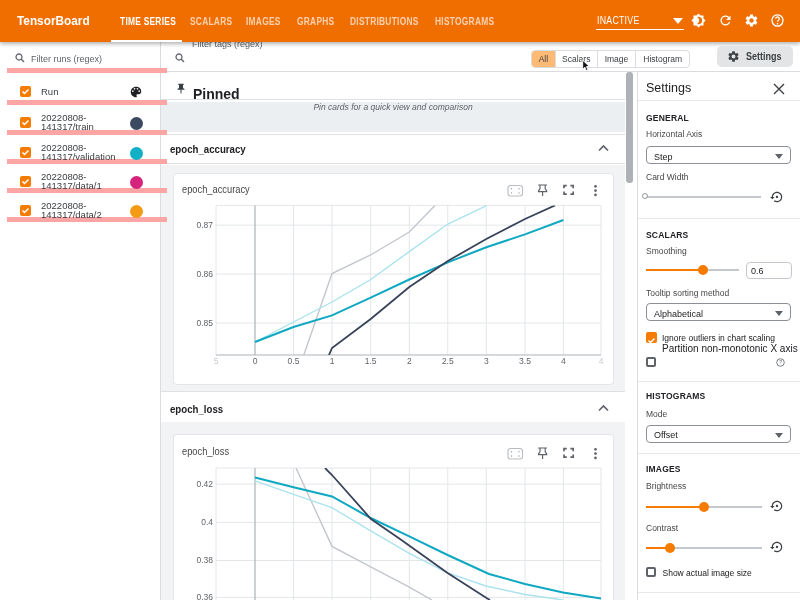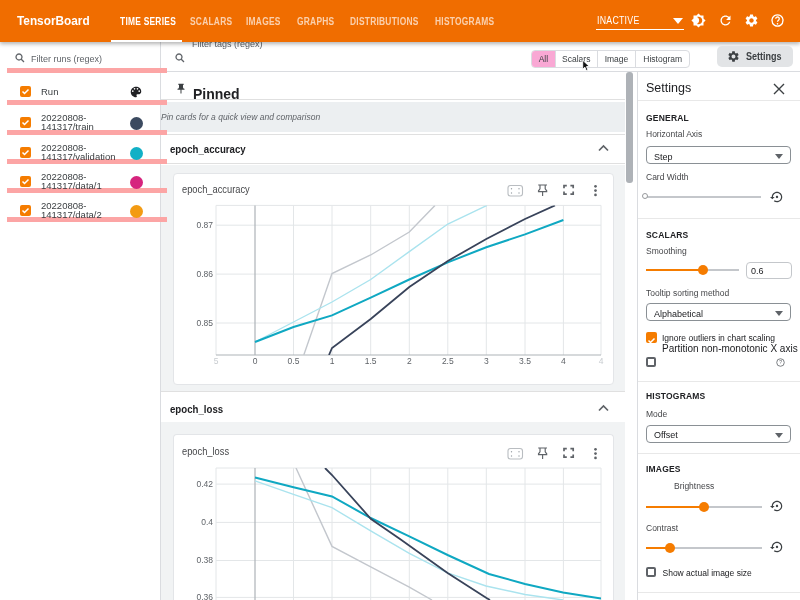--- a/index.html
+++ b/index.html
@@ -40,21 +40,21 @@
 
 #togglegrp { left:531px; top:50px; width:159px; height:18px; border:1px solid #dadce0;
   border-radius:4px; background:#fff; display:flex; z-index:60; }
 .tgbtn { height:16px; line-height:16px; font-size:8.5px; color:#3c4043; text-align:center;
   border-right:1px solid #dadce0; }
 #settingsbtn { left:716.5px; top:46px; width:76.5px; height:21px; background:#e2e4e6;
   border-radius:5px; z-index:60; color:#3c4043; font-size:11px; font-weight:bold; }
 
 #pinnedrow { left:0; top:0; width:464px; height:28px; background:#fff; border-bottom:1px solid #e0e0e0; }
 #pinbar { left:0; top:30px; width:464px; height:30px; background:#eceff1; }
-#pinbar div { width:100%; margin-top:10px; font-size:8.5px; font-style:italic; color:#5f6368; }
+#pinbar div { width:100%; text-align:center; font-size:8.5px; font-style:italic; color:#5f6368; }
 .sechead { left:0; width:464px; height:30px; background:#fff; border-bottom:1px solid #e0e0e0;
   border-top:1px solid #e0e0e0; }
 .sechead .t { position:absolute; left:9px; top:7.5px; font-size:10.5px; font-weight:bold; color:#202124; transform:scaleX(0.92); transform-origin:0 0; }
 .secbody { left:0; width:464px; background:#f1f3f4; }
 .card { position:absolute; left:12px; background:#fff; border:1px solid #e3e5e8; border-radius:4px; }
 .cardtitle { position:absolute; left:8px; font-size:10px; color:#46474a; transform:scaleX(0.93); transform-origin:0 0; }
 
 
 #scrollthumb { left:626px; top:72px; width:6.5px; height:111px; background:#aeb2b7; border-radius:3px; z-index:40;}
 
@@ -239,21 +239,21 @@
     </div>
   </div>
 
   <div class="abs" id="toolbar"></div>
   <svg class="abs searchicon" style="left:174px;top:52px" viewBox="0 0 24 24">
       <path fill="none" stroke="#5f6368" stroke-width="2.6" d="M10 4 a6 6 0 1 0 0.01 0 z M14.5 14.5 L20 20"></path>
     </svg>
   <div class="abs phtext" style="left:192px;top:39px">Filter tags (regex)</div>
 
   <div class="abs" id="togglegrp">
-    <div class="tgbtn" style="width:24px;background:#f9a8d4;border-radius:3px 0 0 3px;">All</div>
+    <div class="tgbtn" style="width:24px;background:#fdba74;border-radius:3px 0 0 3px;">All</div>
     <div class="tgbtn" style="width:42px;">Scalars</div>
     <div class="tgbtn" style="width:39px;">Image</div>
     <div class="tgbtn" style="width:53px;border-right:none;">Histogram</div>
   </div>
   <svg class="abs" style="left:582px;top:59.5px;z-index:70" width="10" height="12" viewBox="0 0 10 12">
       <path d="M0.7 0.2 L0.7 9.3 L2.9 7.2 L4.2 10.6 L5.9 9.9 L4.5 6.6 L7.3 6.4 Z" fill="#111" stroke="#fff" stroke-width="0.9"></path>
     </svg>
 
   <div class="abs" id="settingsbtn">
     <svg class="abs" style="left:10px;top:4px" width="13" height="13" viewBox="0 0 24 24">
@@ -344,21 +344,21 @@
 
     <div class="p phead" style="left:8px;top:319px;">HISTOGRAMS</div>
     <div class="p plabel" style="left:8px;top:337px;">Mode</div>
     <div class="p dropdown" style="top:352.5px;">
         <div class="v">Offset</div>
         <div class="c"></div>
       </div>
     <div class="p pdivider" style="top:380.5px;"></div>
 
     <div class="p phead" style="left:8px;top:392px;">IMAGES</div>
-    <div class="p plabel" style="left:8px;top:409px;margin-left:28px;">Brightness</div>
+    <div class="p plabel" style="left:8px;top:409px;">Brightness</div>
     <div class="p sltrack" style="left:8px;top:433.5px;width:116px;"></div>
     <div class="p slfill" style="left:8px;top:433.5px;width:58px;"></div>
     <div class="p slthumb" style="left:61px;top:429.5px;"></div>
     <svg class="p reset" style="left:132px;top:427px" width="14" height="14" viewBox="0 0 24 24">
         <path fill="#3c4043" d="M14 12c0-1.1-.9-2-2-2s-2 .9-2 2 .9 2 2 2 2-.9 2-2zm-2-9c-4.97 0-9 4.03-9 9H0l4 4 4-4H5c0-3.87 3.13-7 7-7s7 3.13 7 7-3.13 7-7 7c-1.51 0-2.91-.49-4.06-1.3l-1.42 1.44C8.04 20.3 9.94 21 12 21c4.97 0 9-4.03 9-9s-4.03-9-9-9z"></path>
       </svg>
     <div class="p plabel" style="left:8px;top:451px;">Contrast</div>
     <div class="p sltrack" style="left:8px;top:474.5px;width:116px;"></div>
     <div class="p slfill" style="left:8px;top:474.5px;width:24px;"></div>
     <div class="p slthumb" style="left:27px;top:470.5px;"></div>

